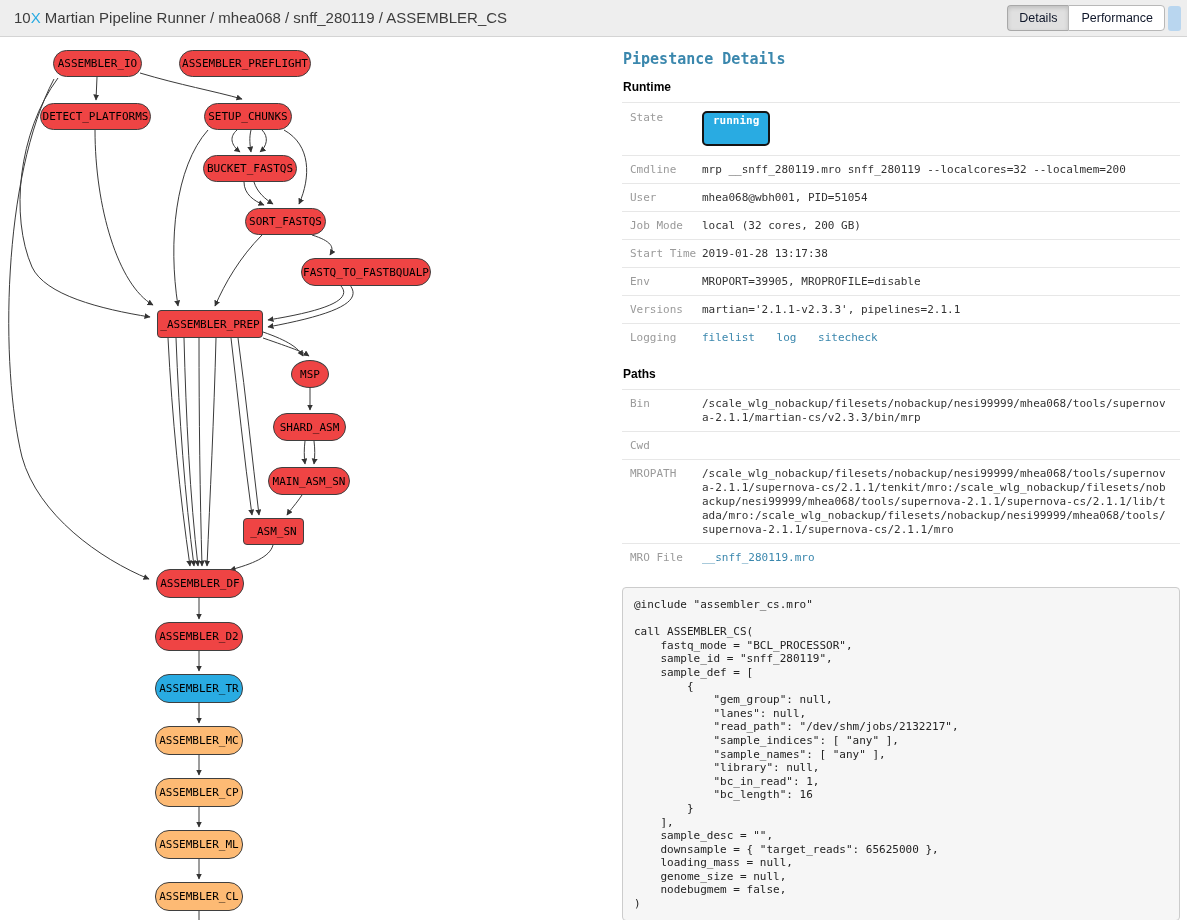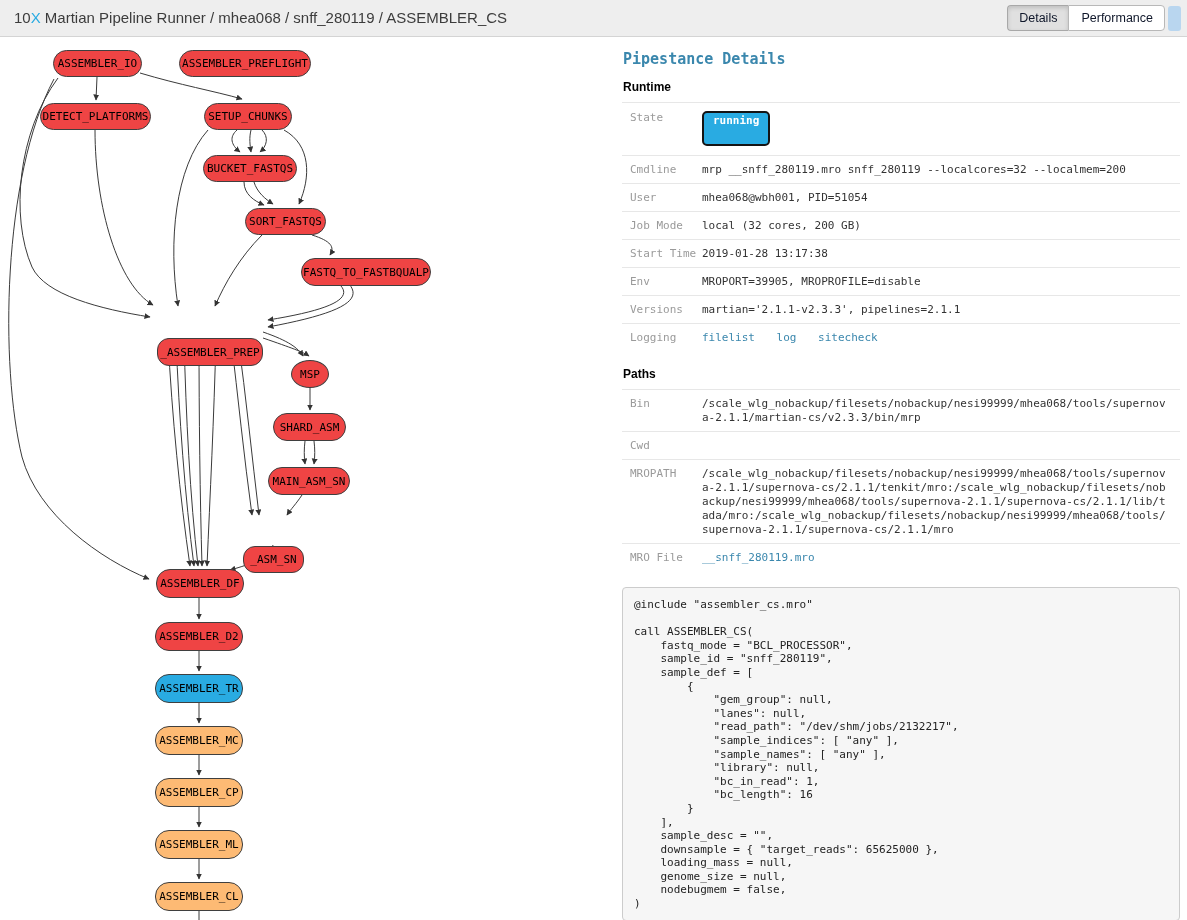--- a/index.html
+++ b/index.html
@@ -21,21 +21,21 @@
   .blue-sliver { position:absolute; right:6px; top:6px; width:13px; height:25px;
                  background:#b9d6ef; border-radius:3px; }
 
   
   .graph { position:absolute; left:0; top:37px; width:621px; height:883px; background:#fff; }
   .graph svg { position:absolute; left:0; top:0; }
   .node { position:absolute; display:flex; align-items:center; justify-content:center;
           font-family:"DejaVu Sans Mono", monospace; font-size:11px; color:#000;
           border:1px solid #3f3f3f; background:#ef4444; cursor:pointer; white-space:nowrap; }
   .node.pill    { border-radius:14px; }
-  .node.rect    { border-radius:12px;margin-top:28px; }
+  .node.rect    { border-radius:4px; }
   .node.ellipse { border-radius:50%; }
   .node.running { background:#29abe2; }
   .node.waiting { background:#fdba74; }
 
   
   .panel { position:absolute; left:622px; top:37px; width:558px; height:883px; }
   .panel h1 { font-family:"DejaVu Sans Mono", monospace; font-weight:bold; font-size:15px;
               color:#3a87ad; margin:13px 0 12px 1px; }
   .panel h2 { font-size:12px; font-weight:bold; color:#000; margin:2px 0 0 1px; padding-bottom:8px; }
   .tbl { width:558px; }

